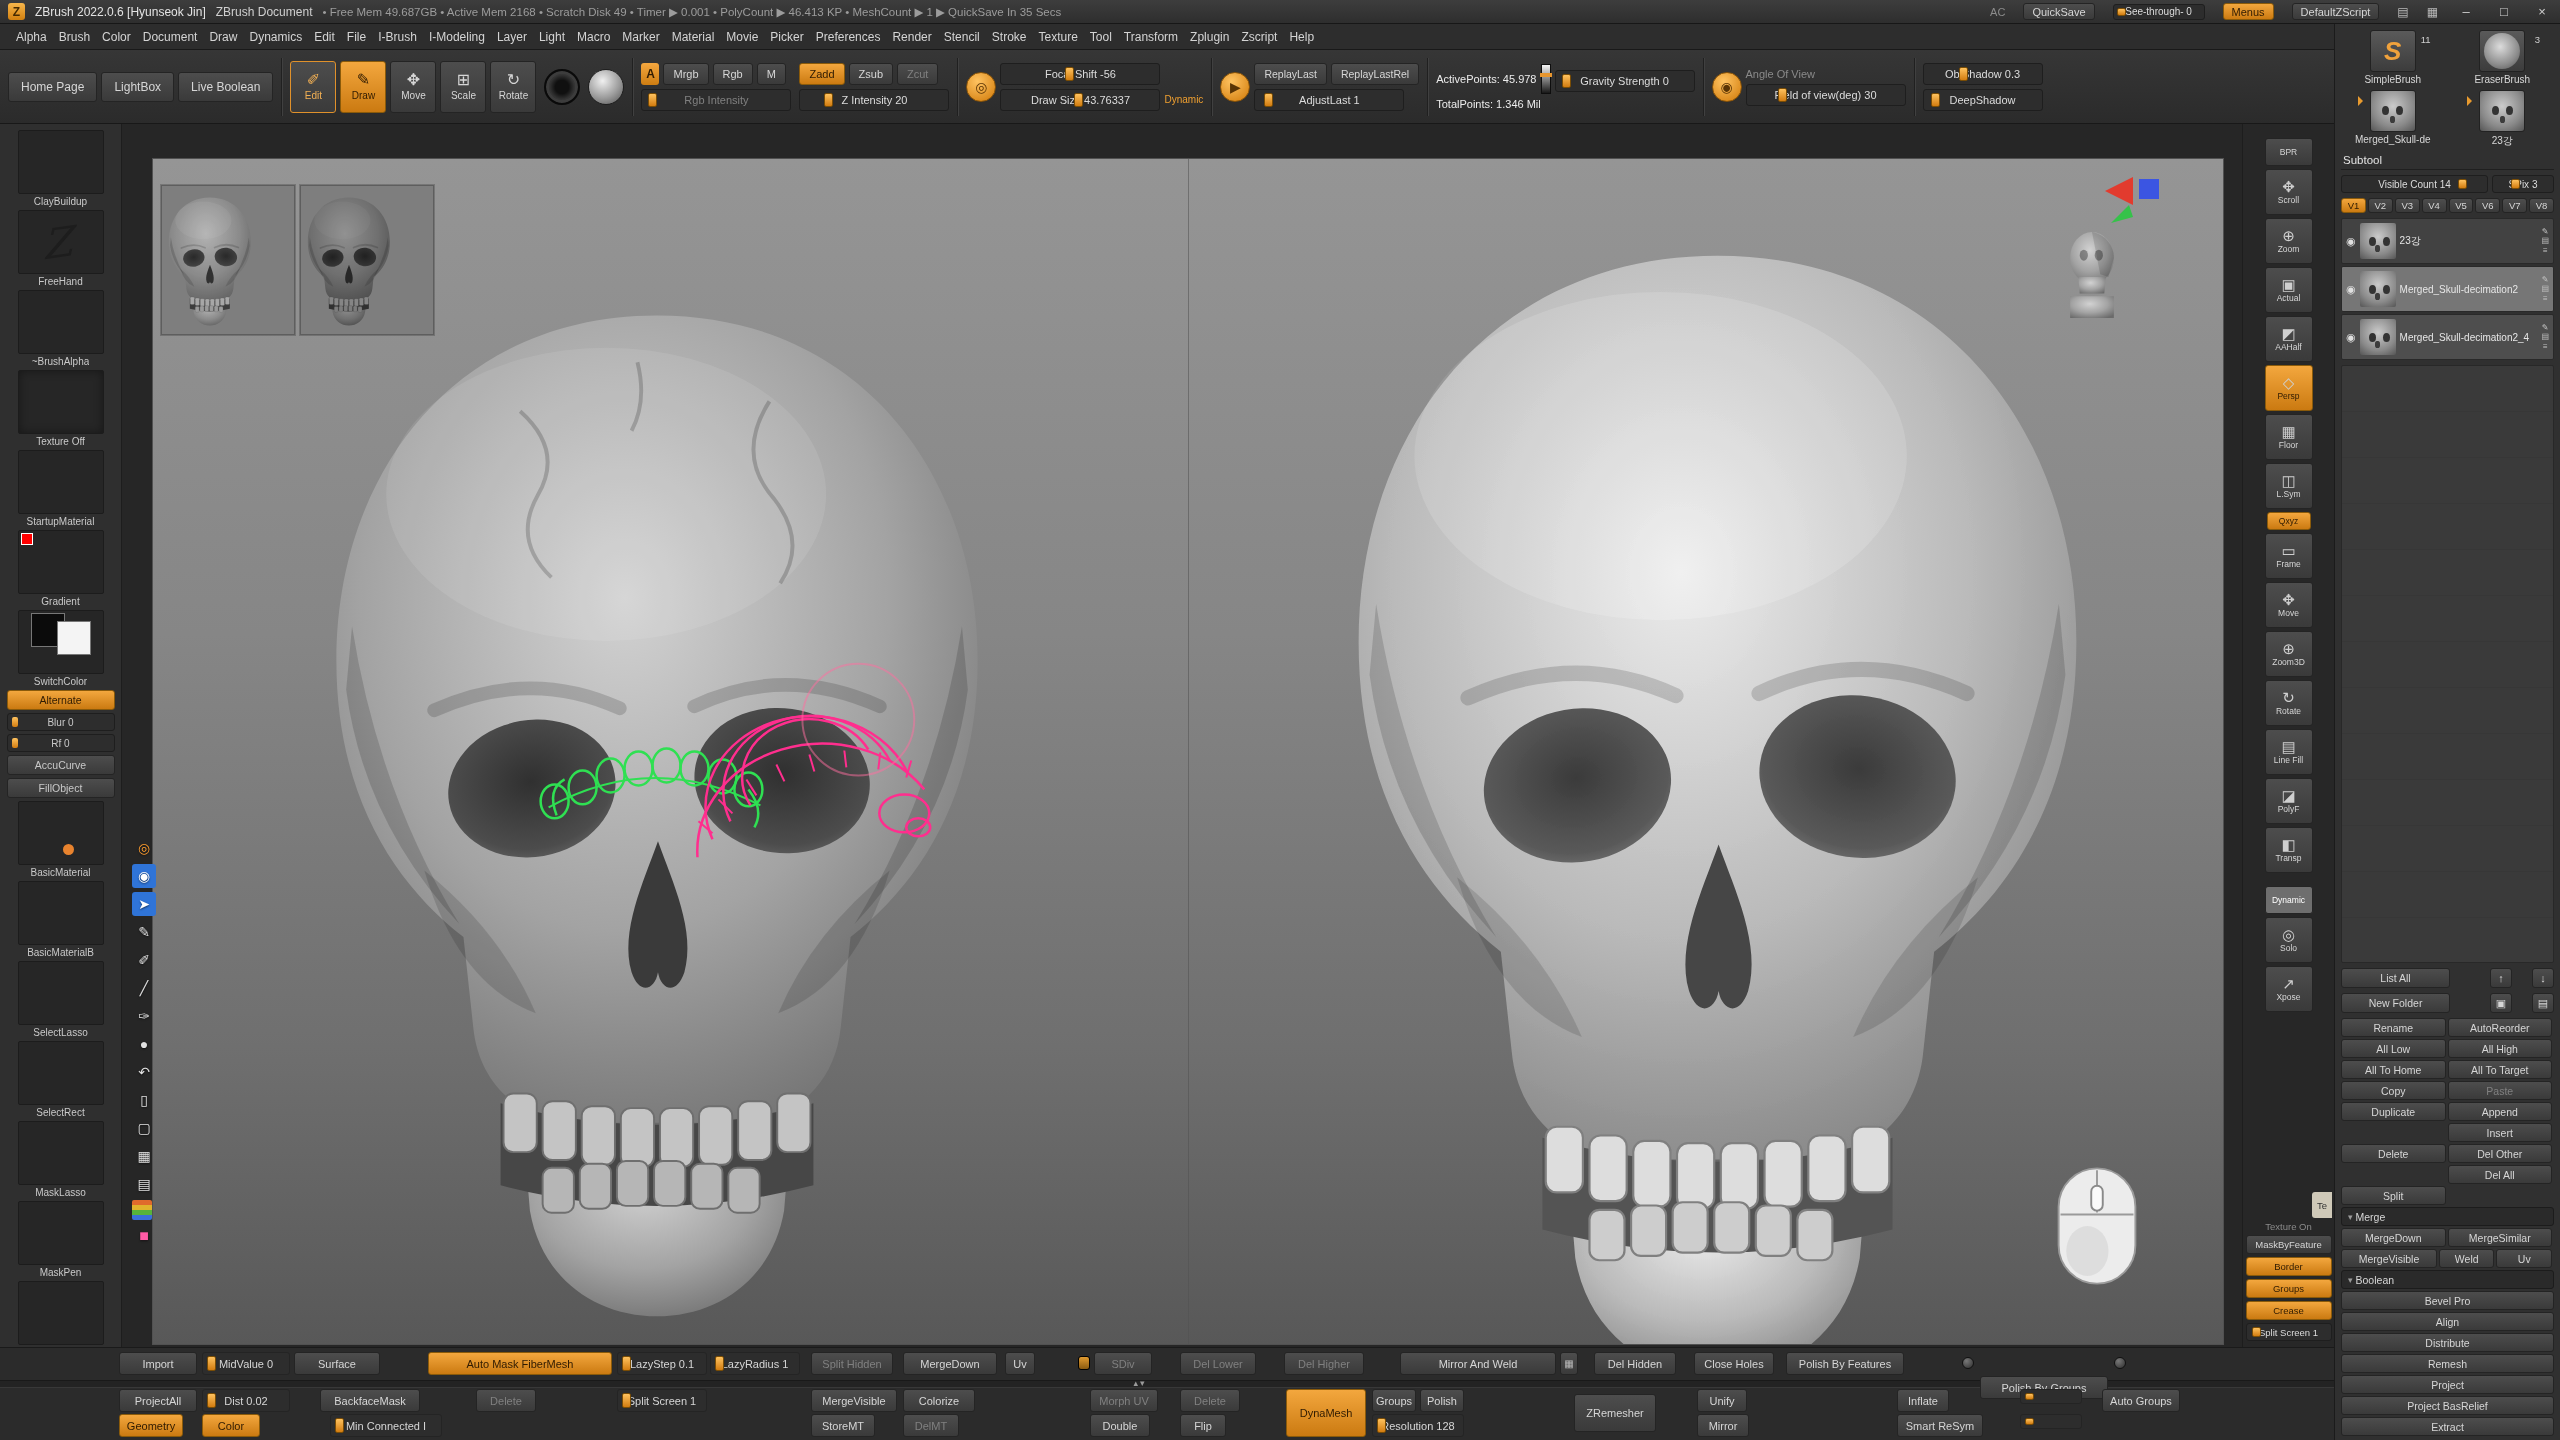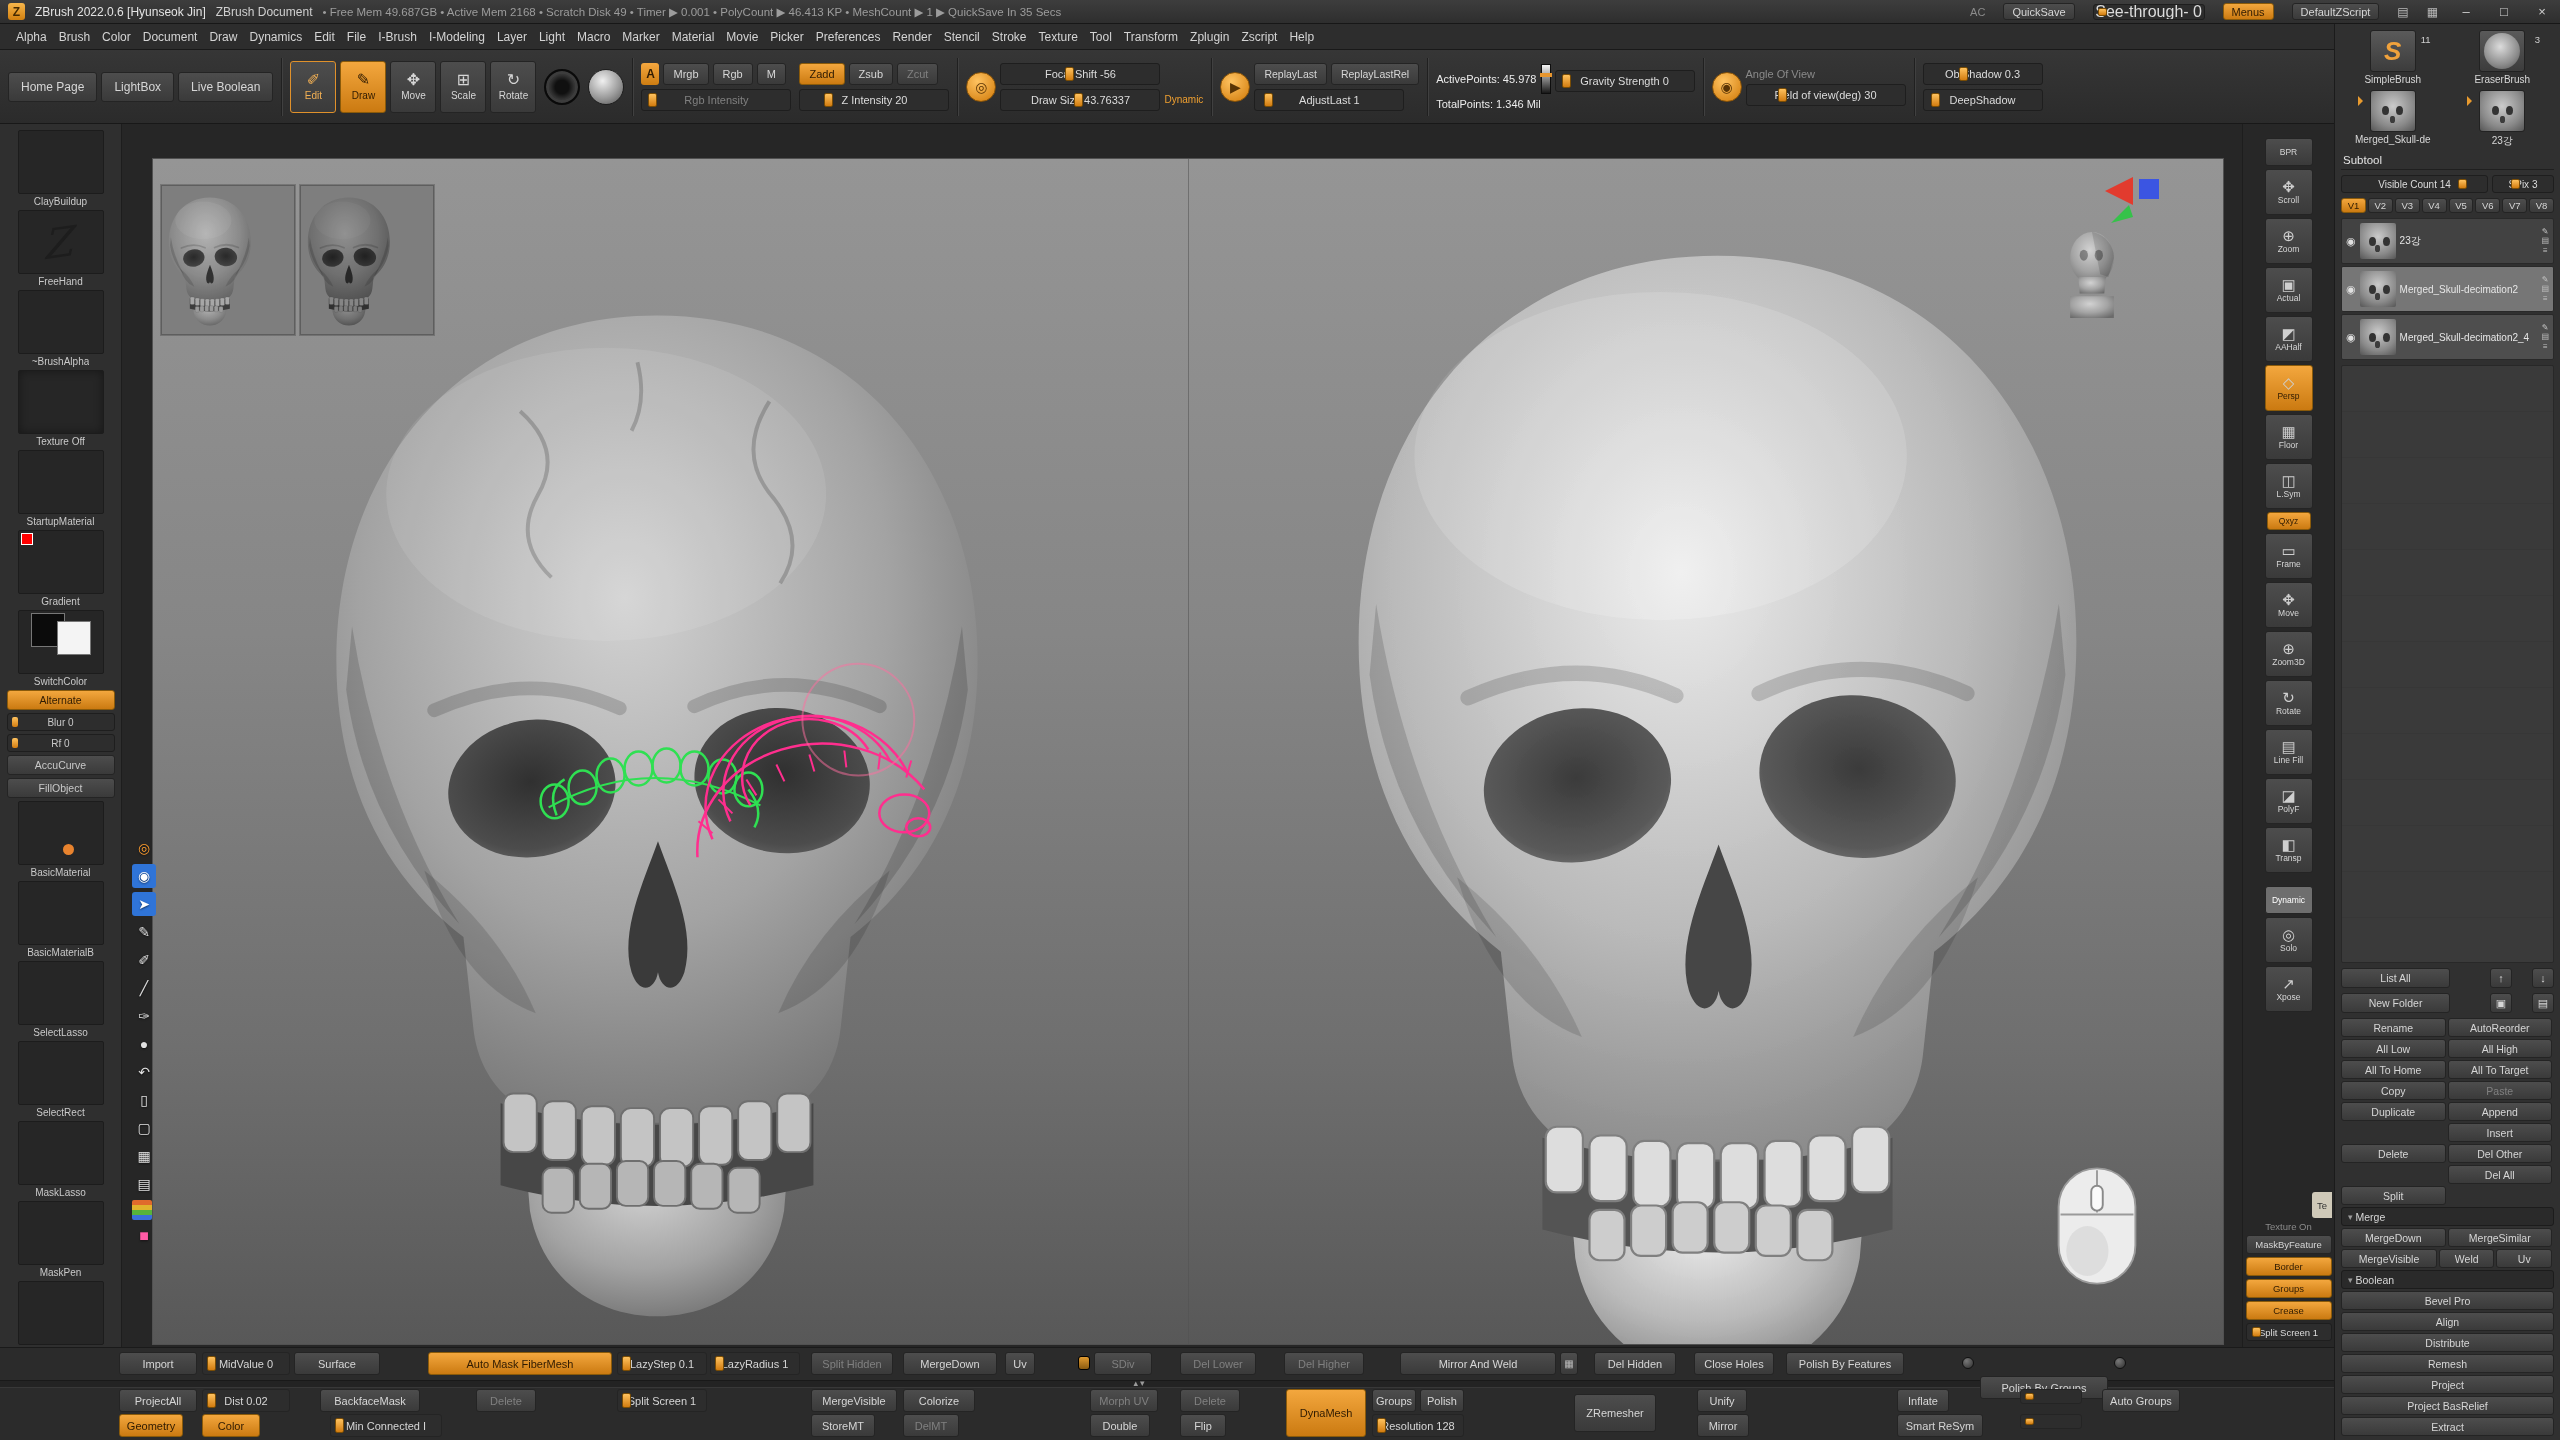--- a/index.html
+++ b/index.html
@@ -22,21 +22,21 @@
 
   
   .titlebar{height:24px;background:linear-gradient(#3d3d3d,#2e2e2e);border-bottom:1px solid #171717;
     display:flex;align-items:center;padding:0 8px;gap:10px;font-size:12px}
   .logo{width:17px;height:17px;border-radius:3px;background:linear-gradient(#f7b64b,#d2800f);color:#452a00;
     font-weight:bold;font-size:12px;display:flex;align-items:center;justify-content:center}
   .t-app{color:#e3e3e3}.t-doc{color:#cfcfcf}.tstats{color:#9c9c9c;font-size:11.5px}
   .tb-right{margin-left:auto;display:flex;align-items:center;gap:18px}
   .tb-dim{color:#8b8b8b;font-size:11px}
   .tb-btn{height:17px;padding:0 8px;font-size:11px}
-  .tb-slider{height:16px;width:112px;font-size:16px}
+  .tb-slider{height:16px;width:92px;font-size:10px}
   .win-btn{width:20px;text-align:center;color:#cfcfcf;font-size:13px;background:none;border:none}
   .pico{font-size:12px;color:#b9b9b9}
 
   
   .menubar{height:26px;background:#2d2d2d;border-bottom:1px solid #191919;display:flex;align-items:center;padding:0 10px}
   .menu-item{font-size:12px;color:#d4d4d4;padding:3px 6px;border-radius:3px}
 
   
   .shelf{height:74px;background:linear-gradient(#363636,#2b2b2b);border-bottom:1px solid #181818;
     display:flex;align-items:center;padding:0 8px;gap:8px;overflow:hidden}

